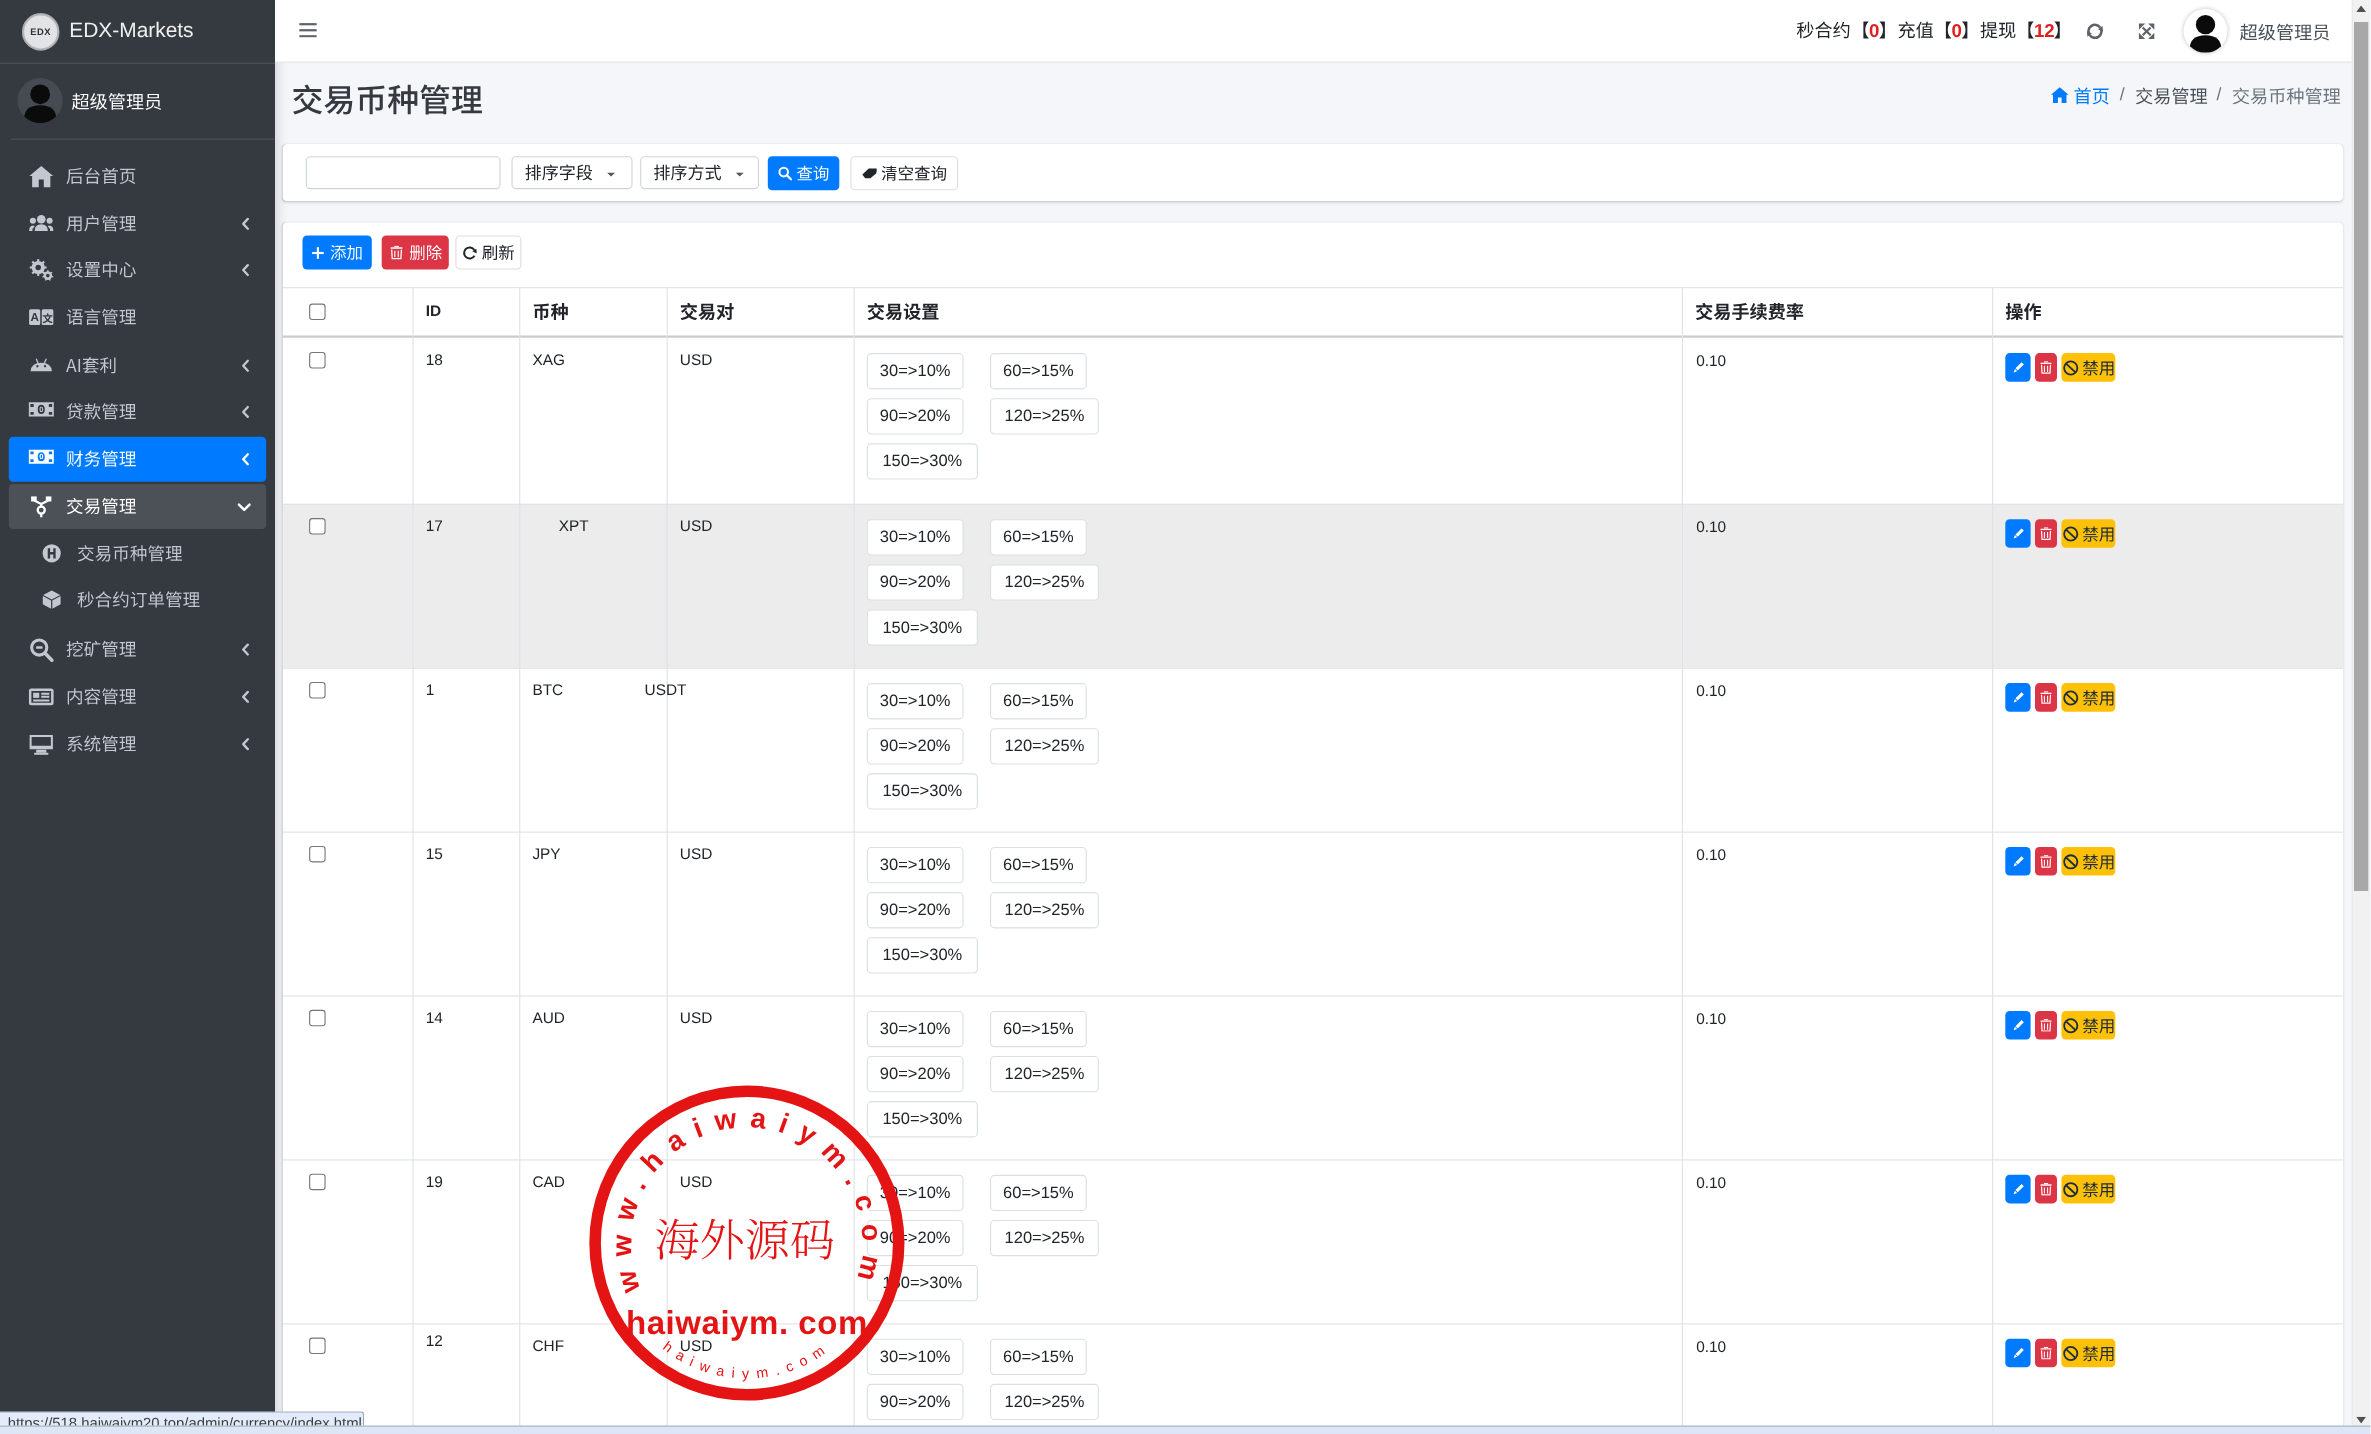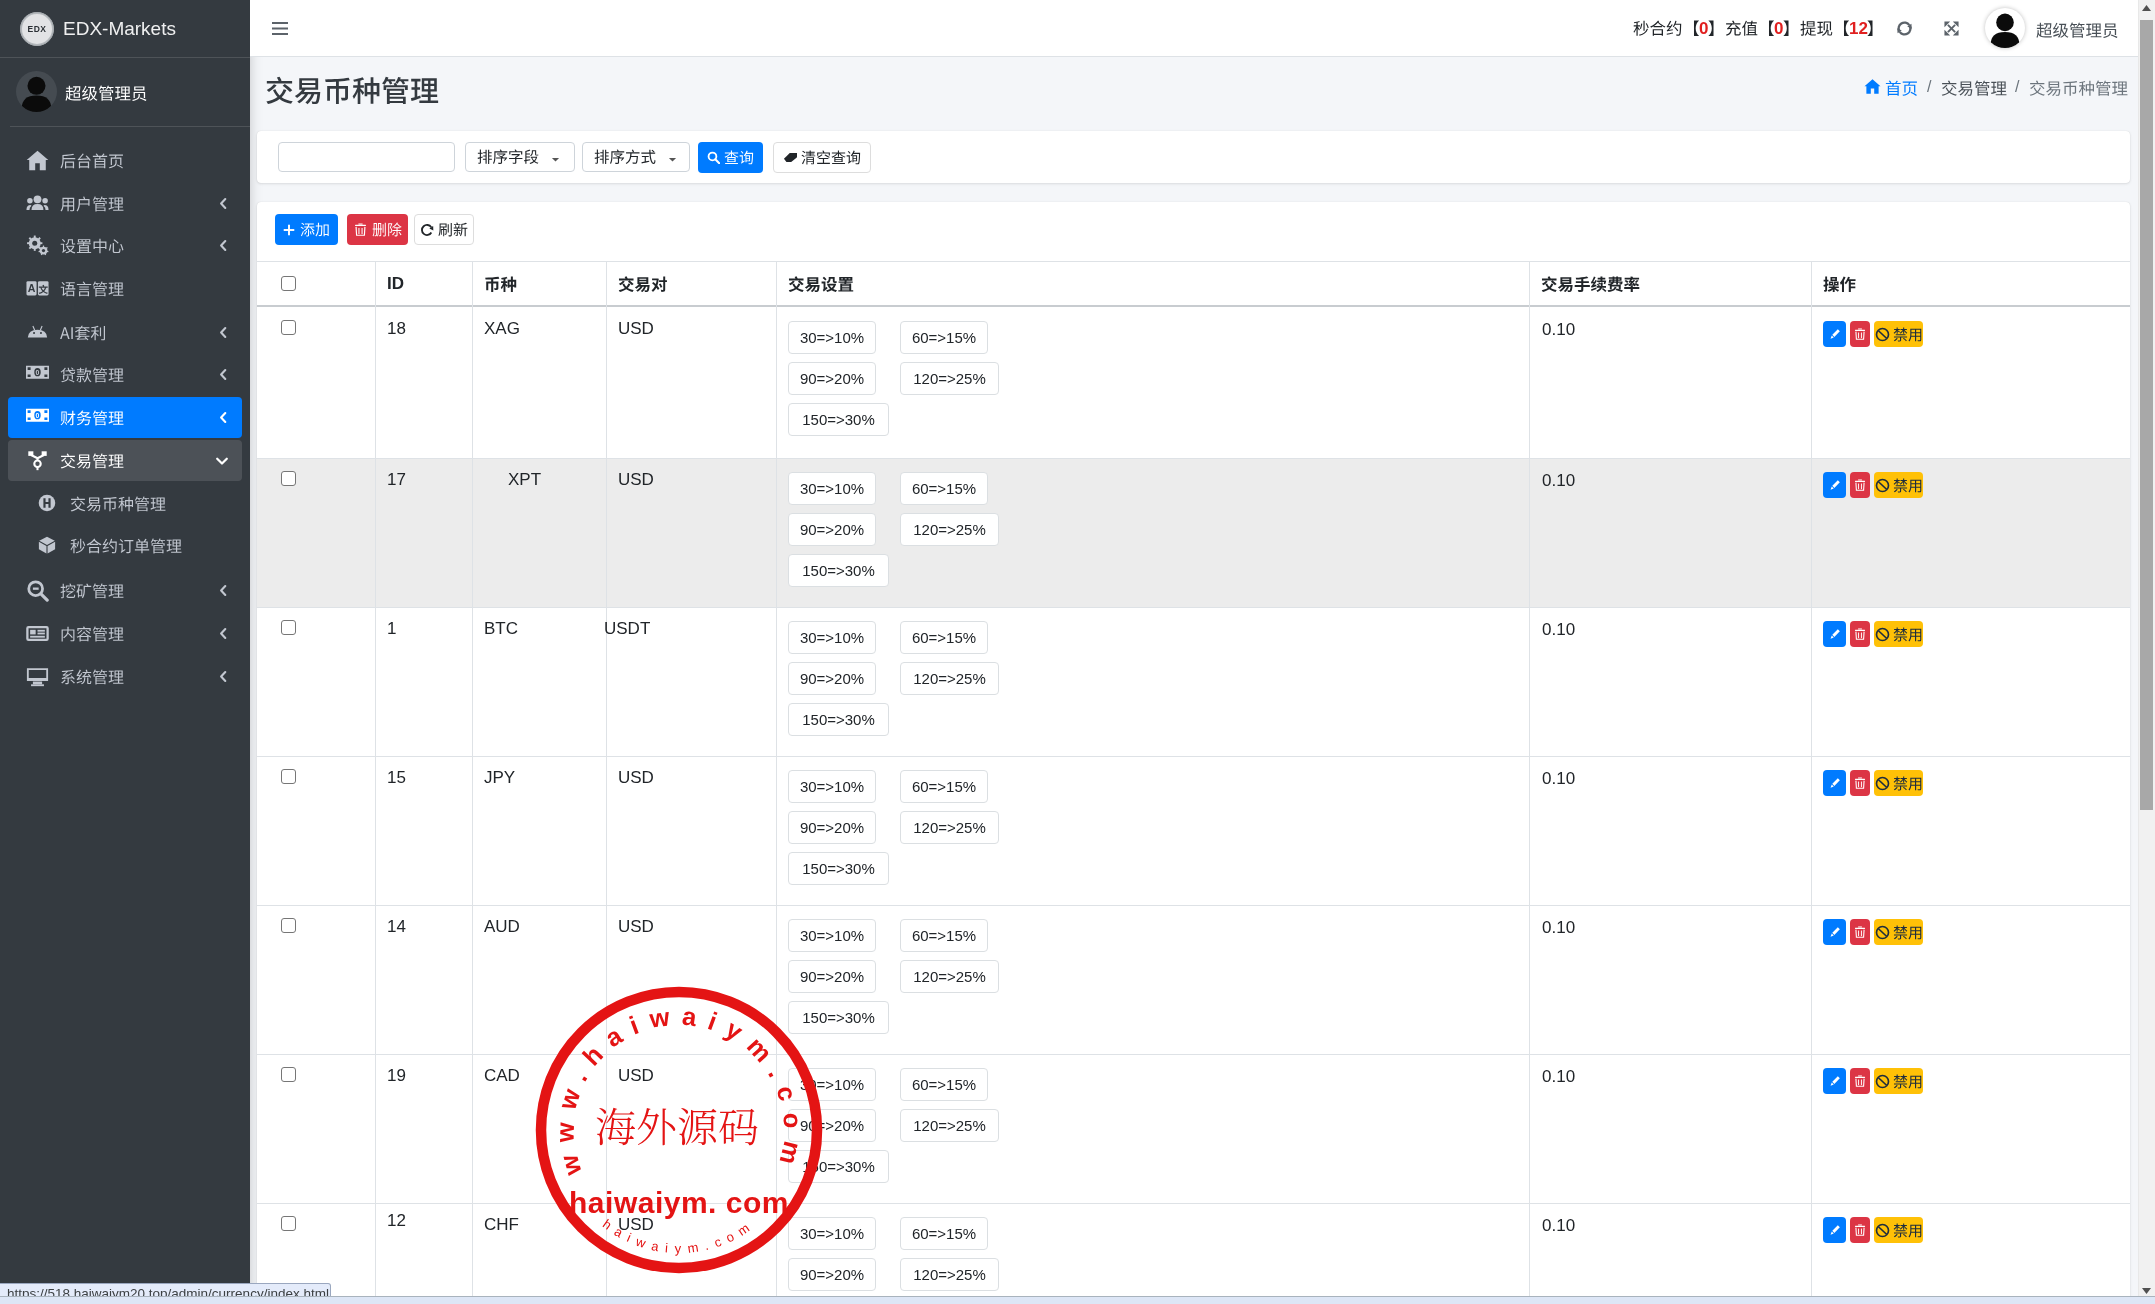--- a/index.html
+++ b/index.html
@@ -1,21 +1,21 @@
 <!DOCTYPE html>
 <html><head><meta charset="utf-8">
 <style>
 *{margin:0;padding:0;box-sizing:border-box}
 html,body{width:2155px;height:1304px;overflow:hidden;font-family:"Liberation Sans",sans-serif;background:#f4f6f9;position:relative}
 .abs{position:absolute}
 .ct{display:inline-block;vertical-align:middle}
 .flex{display:flex;align-items:center}
 .btn{display:flex;align-items:center;justify-content:center;border-radius:4px;position:absolute}
 .cbx{position:absolute;width:15px;height:15px;border:1.5px solid #767676;border-radius:3px;background:#fff}
-.lat{position:absolute;color:#212529;font-size:17px;line-height:1}
+.lat{position:absolute;color:#212529;font-size:14px;line-height:1}
 </style></head><body>
 <div class="abs" style="left:0;top:0;width:250px;height:1304px;background:#343a40;box-shadow:0 0 12px rgba(0,0,0,.2)"></div>
 <div class="abs" style="left:20px;top:12px;width:34px;height:34px;border-radius:50%;background:#e2e3e5;border:1px solid #c8cacc"></div>
 <div class="abs" style="left:20px;top:12px;width:34px;height:34px;border-radius:50%;border:2px solid #888f96;opacity:.5"></div>
 <div class="abs" style="left:20px;top:24px;width:34px;text-align:center;font-size:8.5px;font-weight:bold;letter-spacing:.5px;color:#2b3035">EDX</div>
 <div class="abs" style="left:63px;top:18px;color:#fff;font-size:19px;opacity:.92">EDX-Markets</div>
 <div class="abs" style="left:0;top:57px;width:250px;height:1px;background:rgba(255,255,255,.13)"></div>
 <div class="abs" style="left:16px;top:71px;width:41px;height:41px;border-radius:50%;background:#454b51;overflow:hidden"><svg style="" width="41" height="41" viewBox="0 0 41 41">
       <circle cx="20.5" cy="14.76" r="9.02" fill="#0b0b0b"></circle>
       <path fill="#0b0b0b" d="M5.74 37.72 Q5.74 24.599999999999998 20.5 24.599999999999998 Q35.26 24.599999999999998 35.26 37.72 Q27.880000000000003 41.82 20.5 41.82 Q13.120000000000001 41.82 5.74 37.72 Z"></path>
@@ -524,21 +524,21 @@
     </svg>
     <span style="width:3px"></span>
     <svg class="ct " style="width:30.0px;height:15.0px;" viewBox="0 0 2000 1000" fill="#1f2d3d">
       <path transform="translate(0,880)" d="M661 -108C734 -57 823 18 865 66L927 25C882 -23 791 -95 719 -144ZM180 -389V-325H835V-389ZM248 -142C203 -80 128 -20 54 20C72 31 100 54 114 67C186 23 267 -48 318 -120ZM242 -841V-739H74V-676H219C174 -599 103 -522 37 -483C52 -471 73 -448 84 -431C140 -470 197 -535 242 -605V-424H312V-602C354 -570 404 -528 427 -507L468 -558C443 -577 350 -643 312 -666V-676H451V-739H312V-841ZM65 -245V-180H466V-1C466 11 462 15 446 16C429 17 373 17 311 15C321 35 332 61 336 81C415 81 467 81 499 70C532 60 542 41 542 0V-180H938V-245ZM676 -841V-739H498V-676H649C601 -601 525 -526 454 -489C469 -477 490 -453 500 -437C562 -476 627 -542 676 -614V-424H747V-610C795 -542 857 -475 910 -437C921 -453 943 -477 958 -489C892 -528 816 -603 768 -676H924V-739H747V-841Z"></path>
       <path transform="translate(1000,880)" d="M153 -770V-407C153 -266 143 -89 32 36C49 45 79 70 90 85C167 0 201 -115 216 -227H467V71H543V-227H813V-22C813 -4 806 2 786 3C767 4 699 5 629 2C639 22 651 55 655 74C749 75 807 74 841 62C875 50 887 27 887 -22V-770ZM227 -698H467V-537H227ZM813 -698V-537H543V-698ZM227 -466H467V-298H223C226 -336 227 -373 227 -407ZM813 -466V-298H543V-466Z"></path>
     </svg>
   </div>
 <div class="cbx" style="left:281px;top:620px"></div>
 <div class="abs lat" style="left:387px;top:620px">1</div>
 <div class="abs lat" style="left:484px;top:620px">BTC</div>
-<div class="abs lat" style="left:604px;top:620px">USDT</div>
+<div class="abs lat" style="left:586px;top:620px">USDT</div>
 <div class="btn" style="left:788px;top:621px;width:88px;height:33px;background:#fff;border:1px solid #dbdfe2;color:#212529;font-size:15px">30=&gt;10%</div>
 <div class="btn" style="left:900px;top:621px;width:88px;height:33px;background:#fff;border:1px solid #dbdfe2;color:#212529;font-size:15px">60=&gt;15%</div>
 <div class="btn" style="left:788px;top:662px;width:88px;height:33px;background:#fff;border:1px solid #dbdfe2;color:#212529;font-size:15px">90=&gt;20%</div>
 <div class="btn" style="left:900px;top:662px;width:99px;height:33px;background:#fff;border:1px solid #dbdfe2;color:#212529;font-size:15px">120=&gt;25%</div>
 <div class="btn" style="left:788px;top:703px;width:101px;height:33px;background:#fff;border:1px solid #dbdfe2;color:#212529;font-size:15px">150=&gt;30%</div>
 <div class="abs lat" style="left:1542px;top:621px">0.10</div>
 <div class="btn" style="left:1823px;top:621px;width:23px;height:26px;background:#007bff">
     <svg style="" width="13" height="13" viewBox="0 0 13 13">
       <g transform="rotate(45 6.5 6.5)">
         <rect x="5.2" y="0.52" width="2.86" height="7.8" fill="#fff"></rect>

